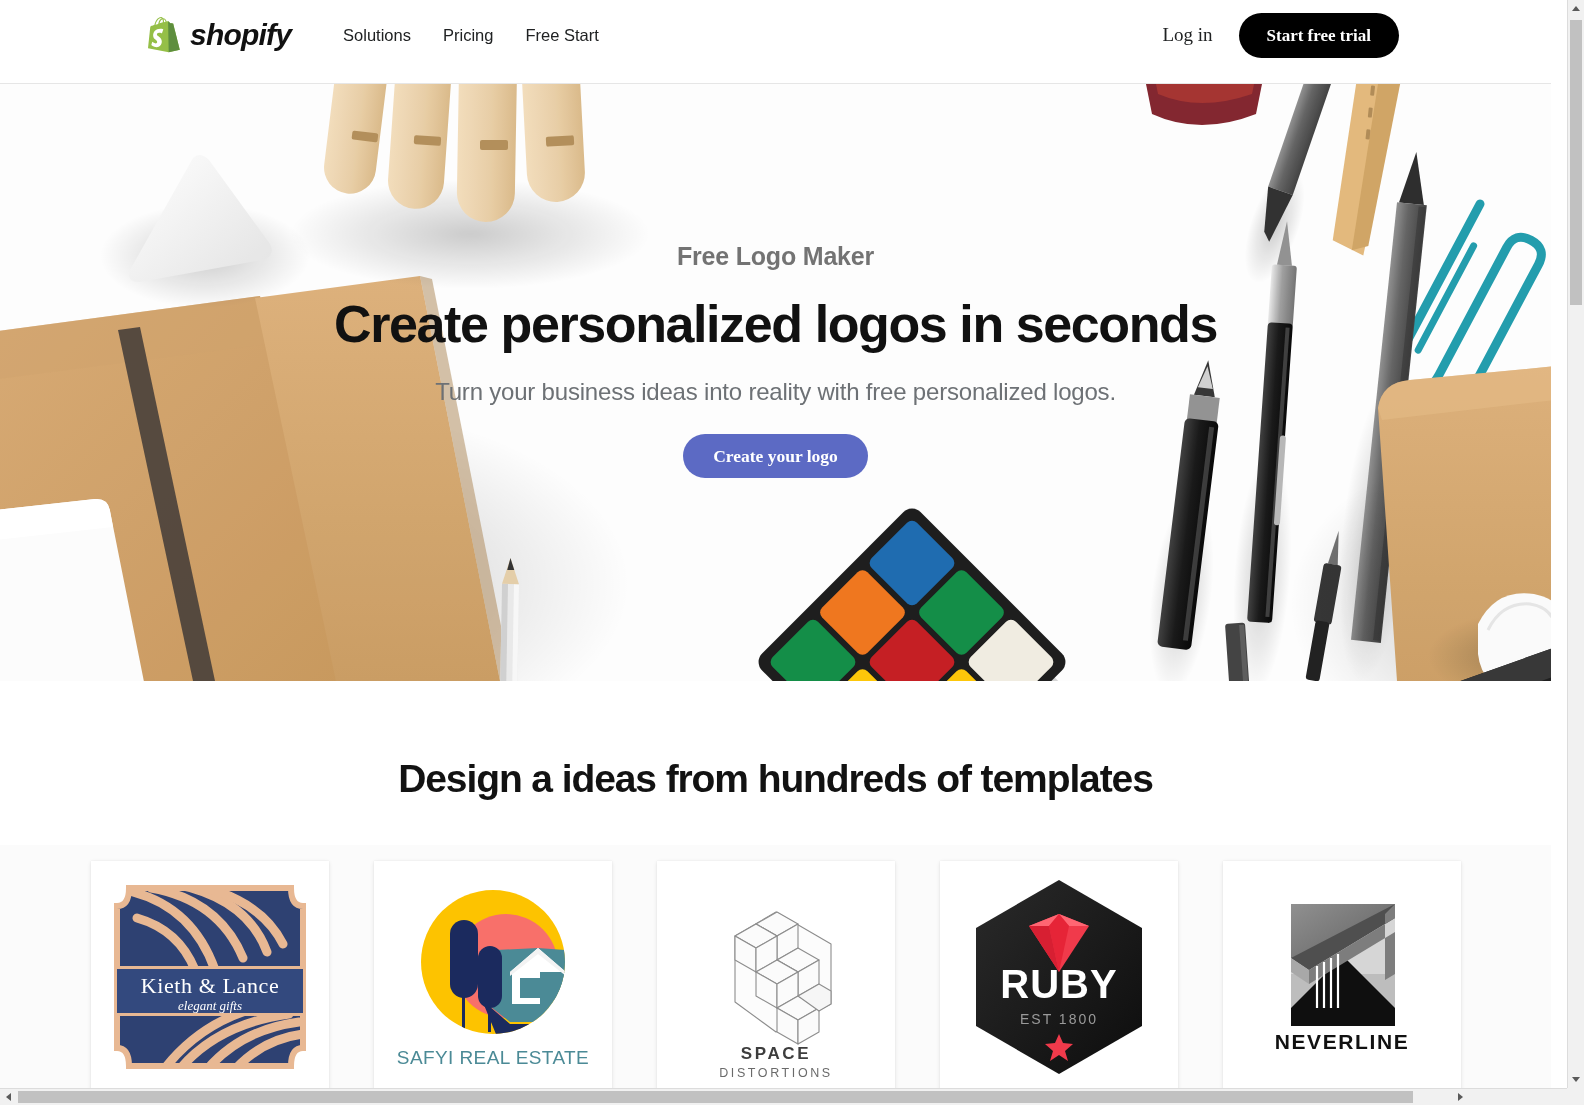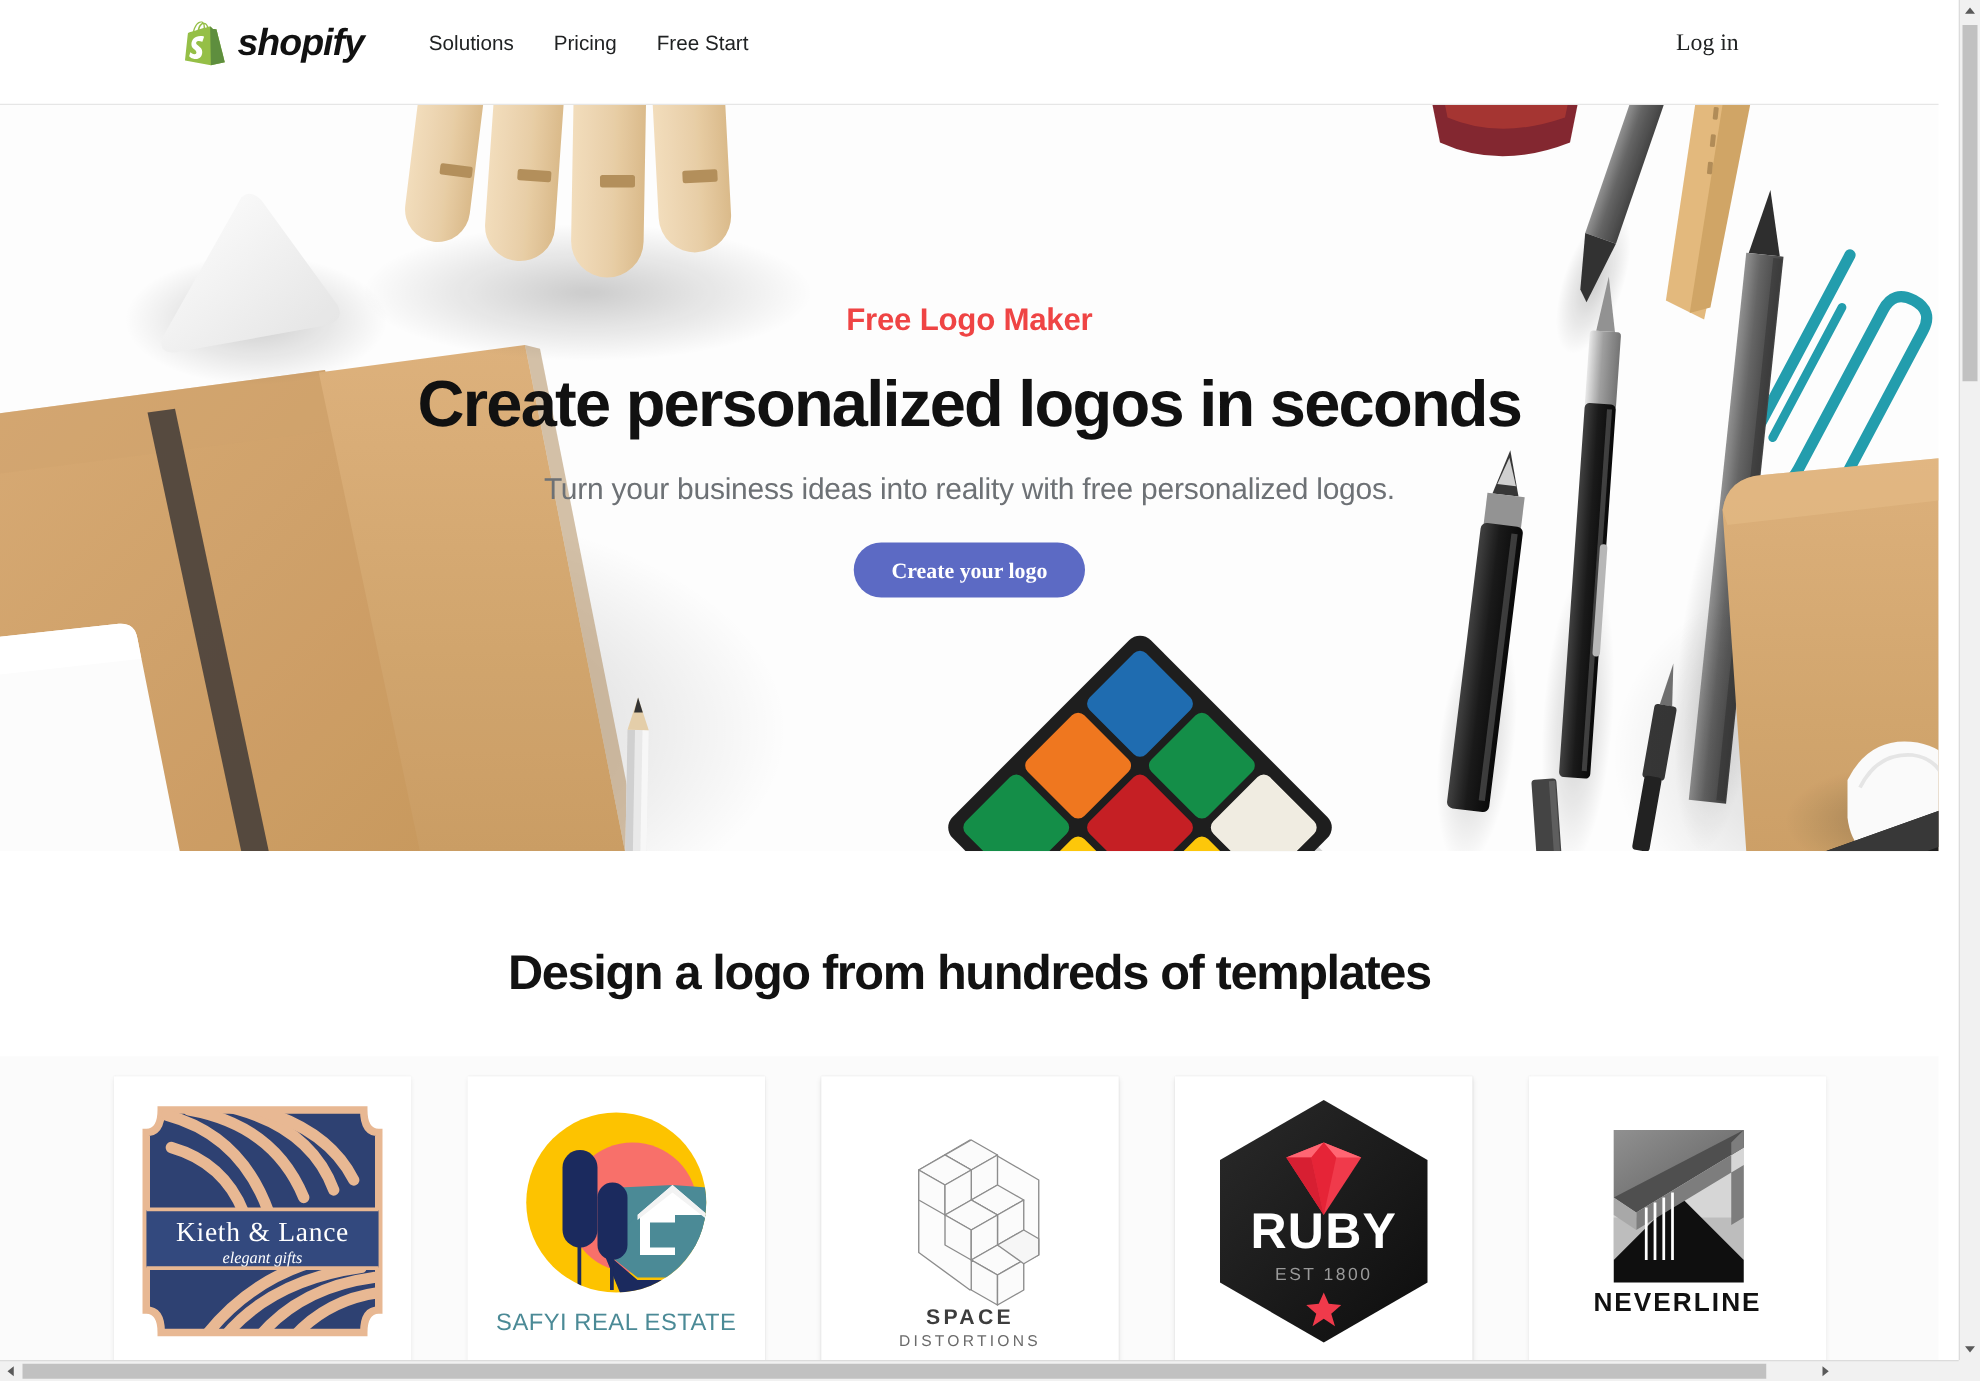--- a/index.html
+++ b/index.html
@@ -74,21 +74,21 @@
     overflow: hidden;
     background: #fdfdfd;
   }
   #hero-bg { position: absolute; inset: 0; }
   .hero-copy {
     position: absolute; left: 0; right: 0; top: 0;
     z-index: 10; text-align: center; pointer-events: none;
   }
   .eyebrow {
     margin-top: 158px;
-    font-size: 25px; font-weight: 700; color: #ef4444;
+    font-size: 25px; font-weight: 700; color: #737373;
     letter-spacing: -0.2px;
   }
   .hero-h1 {
     margin-top: 26px;
     font-size: 52px; font-weight: 700; color: #111;
     letter-spacing: -1.4px; line-height: 1.05;
   }
   .hero-sub {
     margin-top: 26px;
     font-size: 24px; color: #6d7175; font-weight: 400;
@@ -202,20 +202,21 @@
 
         <div class="nav-links">
           <span class="nav-link">Solutions</span>
           <span class="nav-link">Pricing</span>
           <span class="nav-link">Free Start</span>
         </div>
       </div>
 
       <div class="nav-right">
         <span class="login-link">Log in</span>
+        <button class="trial-btn">Start free trial</button>
       </div>
     </div>
 
     <div id="hero">
 
       <svg id="hero-bg" viewBox="0 0 1551 597" preserveAspectRatio="xMidYMid slice">
         <defs>
           <linearGradient id="kraft" x1="0" y1="0" x2="1" y2="1">
             <stop offset="0" stop-color="#d7a871"></stop>
               <stop offset="1" stop-color="#c69558"></stop>
@@ -409,21 +410,21 @@
         <div class="eyebrow">Free Logo Maker</div>
         <h1 class="hero-h1">Create personalized logos in seconds</h1>
         <p class="hero-sub">Turn your business ideas into reality with free personalized logos.</p>
         <div class="hero-cta-wrap">
           <button class="cta-btn">Create your logo</button>
         </div>
       </div>
     </div>
 
     <div id="templates">
-      <h2 class="section-h2">Design a logo from hundreds of templates</h2>
+      <h2 class="section-h2">Design a ideas from hundreds of templates</h2>
 
       <div class="cards-row">
 
         <div class="card">
           <svg width="206" height="206" viewBox="0 0 206 206">
             <defs>
               <clipPath id="cl1">
                 <path d="M22 14 H184 Q184 32 196 32 V174 Q184 174 184 192 H22 Q22 174 10 174 V32 Q22 32 22 14 Z"></path>
               </clipPath>
             </defs>

